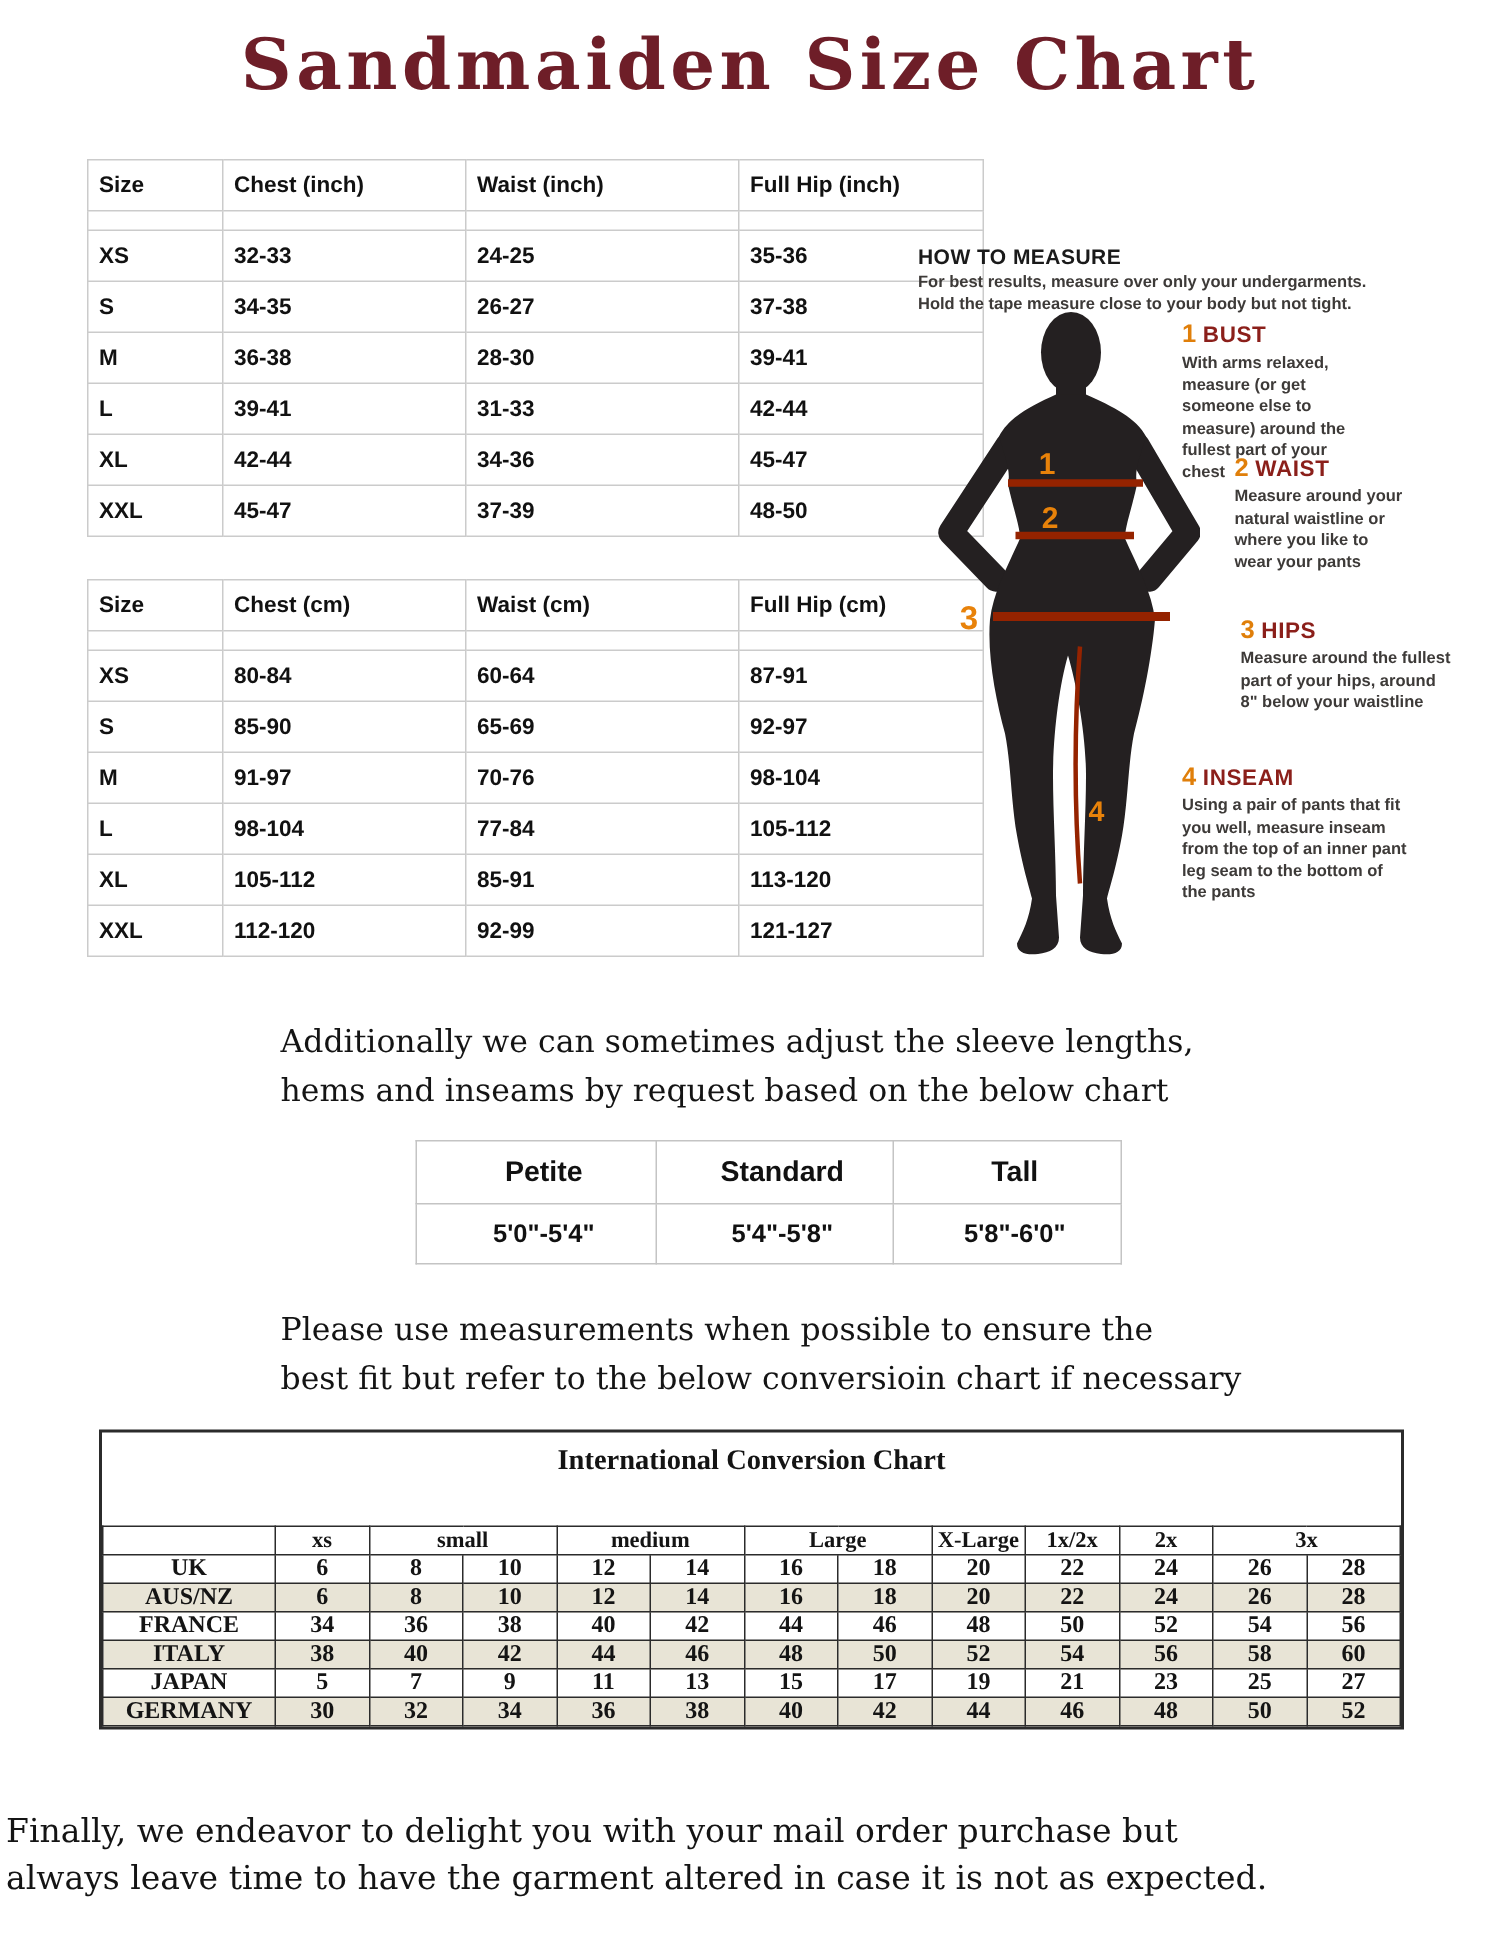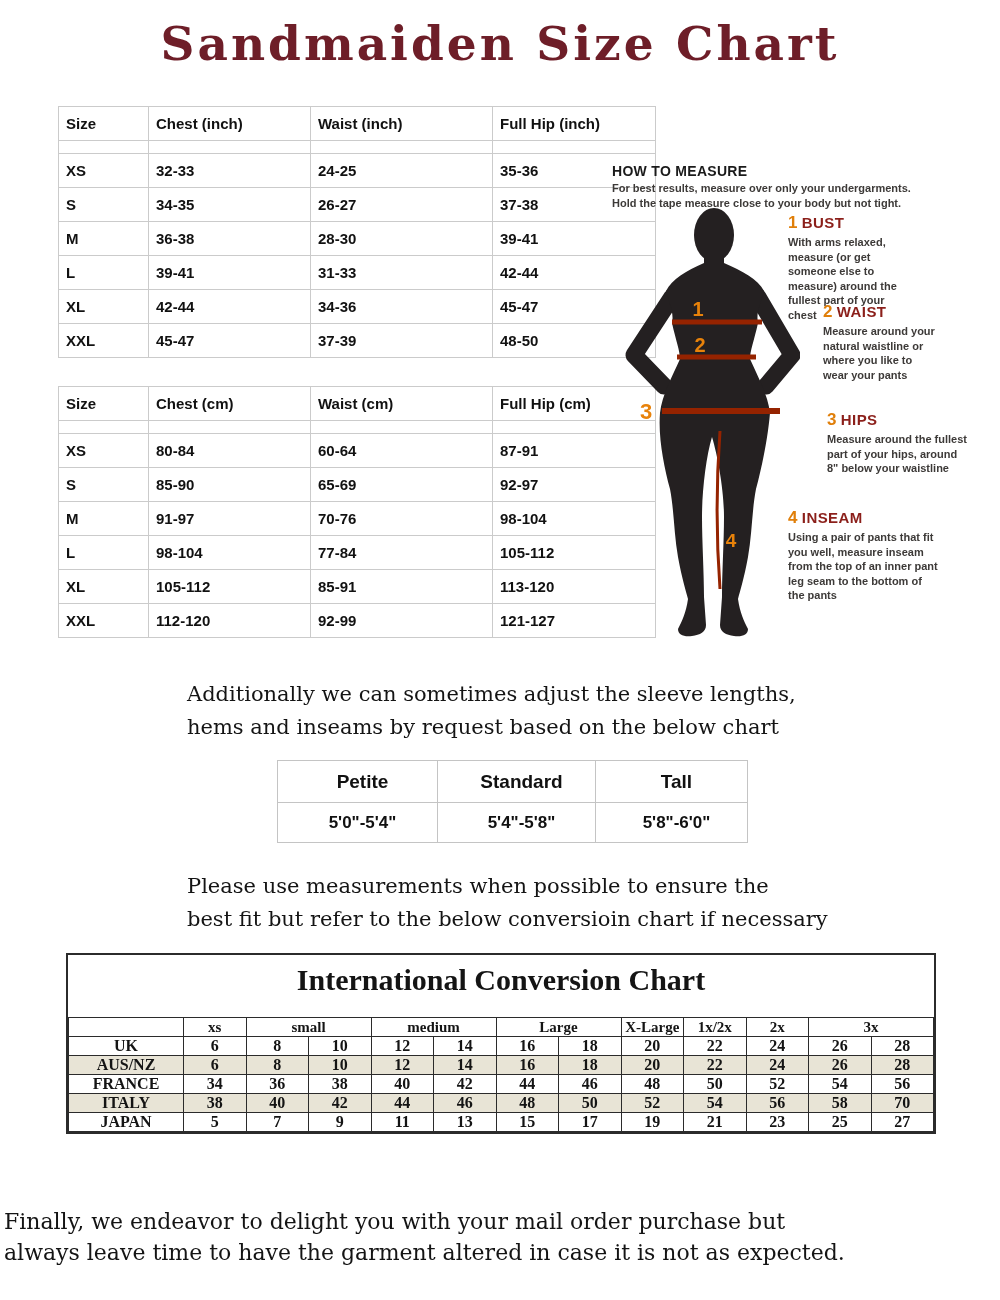--- a/index.html
+++ b/index.html
@@ -71,21 +71,21 @@
   #height-table th { font-size:19px; height:42px; }
   #height-table td { font-size:17px; height:40px; }
 
   
   .conv-box {
     position:absolute; left:66px; top:953px; width:870px;
     border:2px solid #2b2b2b; background:#fff;
   }
   .conv-title {
     text-align:center; font-family:"Liberation Serif", serif; font-weight:bold;
-    font-size:30px; color:#141414; padding:8px 0 4px 0; height:62px;
+    font-size:19px; color:#141414; padding:8px 0 4px 0; height:62px;
   }
   #conv-table { width:100%; border-collapse:collapse; table-layout:fixed;
     font-family:"Liberation Serif", serif; }
   #conv-table th, #conv-table td {
     border:1px solid #2b2b2b; text-align:center; vertical-align:middle;
     font-weight:bold; color:#141414; height:19px; line-height:1;
   }
   #conv-table thead th { font-size:15px; background:#ffffff; }
   #conv-table td { font-size:16px; }
   #conv-table td.country { font-size:16px; }
@@ -401,37 +401,52 @@
             <td>40</td>
             <td>42</td>
             <td>44</td>
             <td>46</td>
             <td>48</td>
             <td>50</td>
             <td>52</td>
             <td>54</td>
             <td>56</td>
             <td>58</td>
-            <td>70</td>
+            <td>60</td>
           </tr>
           <tr>
             <td class="country">JAPAN</td>
             <td>5</td>
             <td>7</td>
             <td>9</td>
             <td>11</td>
             <td>13</td>
             <td>15</td>
             <td>17</td>
             <td>19</td>
             <td>21</td>
             <td>23</td>
             <td>25</td>
             <td>27</td>
           </tr>
+          <tr class="beige">
+            <td class="country">GERMANY</td>
+            <td>30</td>
+            <td>32</td>
+            <td>34</td>
+            <td>36</td>
+            <td>38</td>
+            <td>40</td>
+            <td>42</td>
+            <td>44</td>
+            <td>46</td>
+            <td>48</td>
+            <td>50</td>
+            <td>52</td>
+          </tr>
         </tbody>
     </table>
   </div>
 
   <p class="note" id="note-final">Finally, we endeavor to delight you with your mail order purchase but
 always leave time to have the garment altered in case it is not as expected.</p>
 
 </div>
 
 </body></html>

